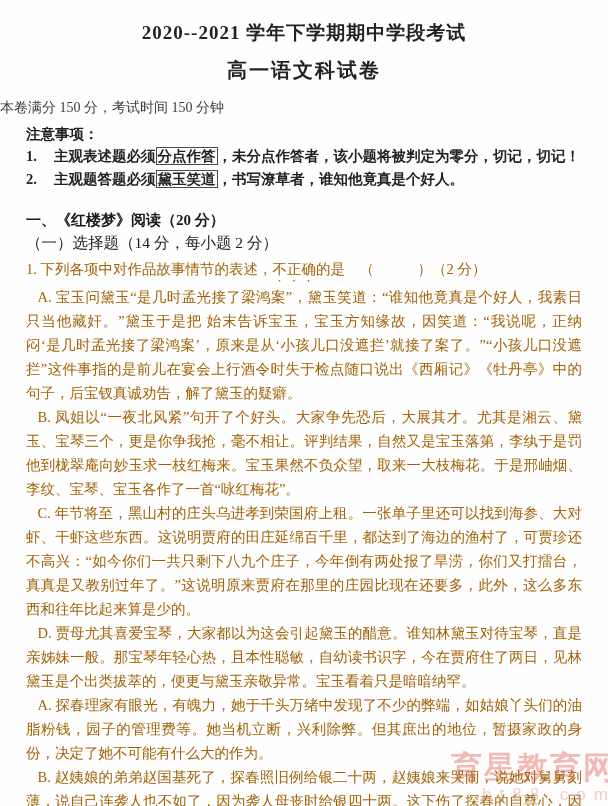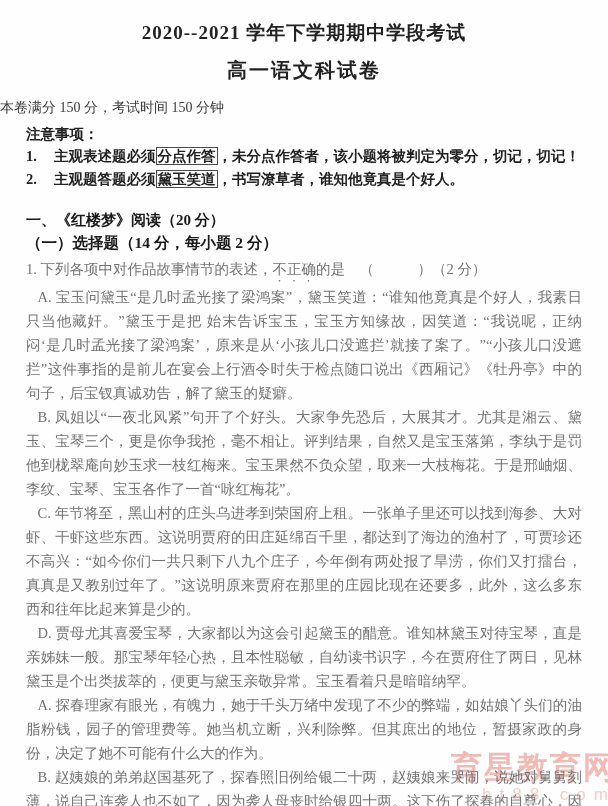--- a/index.html
+++ b/index.html
@@ -60,30 +60,30 @@
 
   .section-heading {
     margin: 21px 26px 0 26px;
     font-size: 15px;
     font-weight: bold;
     color: #1a1a1a;
   }
   .subsection-heading {
     margin: 3px 26px 0 26px;
     font-size: 15.5px;
-    font-weight: bold;
+    font-weight: normal;
     color: #1a1a1a;
   }
 
   .question p {
     margin: 0 26px;
     font-size: 14.5px;
     line-height: 24px;
     text-align: justify;
-    color: #737373;
+    color: #a16207;
   }
   p.stem { margin-top: 3px; }
   p.option { text-indent: 0.8em; }
 
   .emph {
     -webkit-text-emphasis: filled dot;
     -webkit-text-emphasis-position: under right;
     text-emphasis: filled dot;
     text-emphasis-position: under right;
   }

